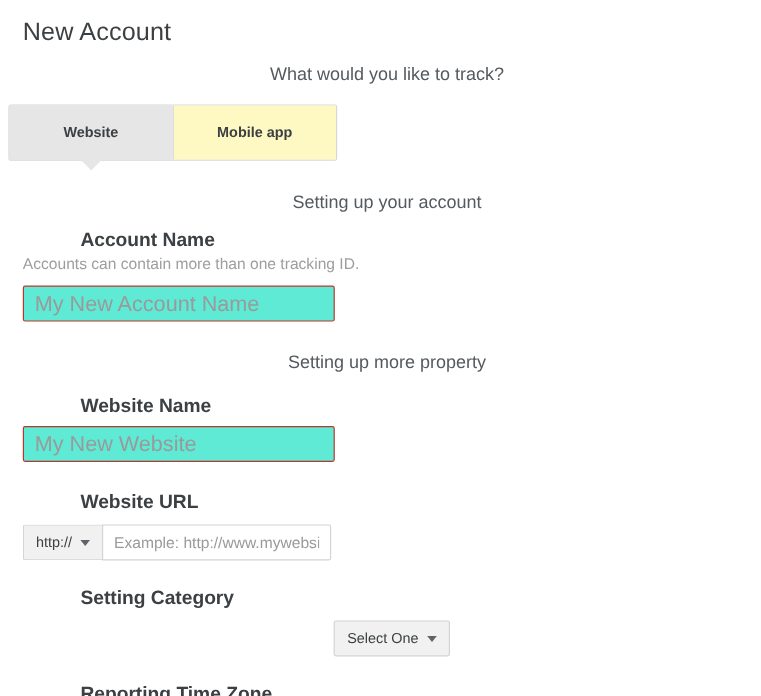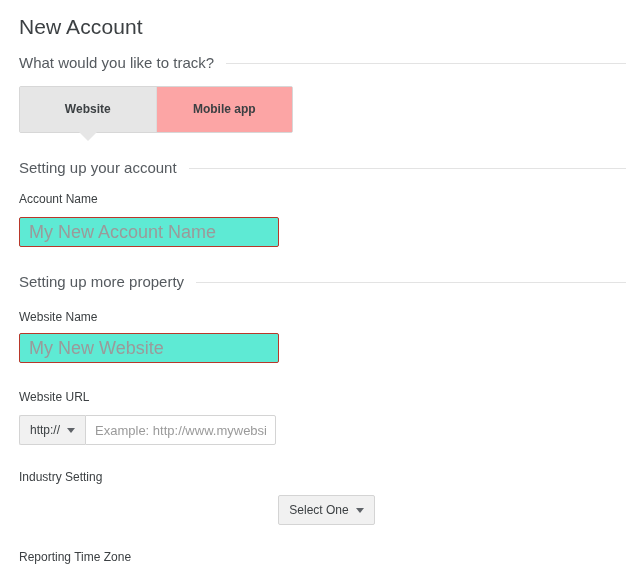--- a/index.html
+++ b/index.html
@@ -35,58 +35,59 @@
     letter-spacing: 0.1px;
     line-height: 26px;
   }
 
   
   .section-head {
     display: flex;
     align-items: center;
     margin: 0;
     padding: 0 8px 0 19px;
+    flex-direction: column;
   }
   .section-head .sh-text {
     font-size: 15px;
     font-weight: normal;
     color: #555a5f;
     white-space: nowrap;
     line-height: 18px;
   }
   .section-head .sh-rule {
     flex: 1 1 auto;
     height: 1px;
     background: #e3e3e3;
     margin-left: 12px;
   }
 
   
   .tabs-wrap {
-    padding-left: 19px;
+    padding-left: 7px;
     margin-top: 14px;
     position: relative;
   }
   .tabs {
     display: flex;
     width: 274px;
     border: 1px solid #d7d7d7;
     border-radius: 2px;
     overflow: visible;
     position: relative;
     background: #f5f5f5;
   }
   .tab {
     flex: 1 1 0;
     text-align: center;
     font-size: 12px;
     font-weight: bold;
     color: #3c4043;
     padding: 15px 0 16px 0;
-    background: #fca5a5;
+    background: #fef9c3;
     cursor: pointer;
     position: relative;
     user-select: none;
   }
   .tab + .tab { border-left: 1px solid #dcdcdc; }
   .tab.selected {
     background: #e6e6e6;
   }
   .tab.selected::after {
     content: "";
@@ -95,25 +96,26 @@
     bottom: -9px;
     margin-left: -9px;
     width: 0; height: 0;
     border-left: 9px solid transparent;
     border-right: 9px solid transparent;
     border-top: 9px solid #e6e6e6;
   }
 
   
   .field-label {
-    font-size: 12px;
-    font-weight: normal;
+    font-size: 16px;
+    font-weight: bold;
     color: #3c4043;
     padding-left: 19px;
     line-height: 16px;
+    margin-left: 48px;
   }
   .field-help {
     font-size: 13px;
     color: #9e9e9e;
     padding-left: 19px;
     line-height: 17px;
     margin-top: 2px;
   }
   .text-input {
     display: block;
@@ -222,20 +224,21 @@
   <div class="sp-26"></div>
 
   <div class="section-head">
     <span class="sh-text">Setting up your account</span>
     <span class="sh-rule"></span>
   </div>
 
   <div class="sp-14"></div>
 
   <div class="field-label">Account Name</div>
+  <div class="field-help">Accounts can contain more than one tracking ID.</div>
 
   <div class="sp-10"></div>
 
   <input class="text-input" type="text" placeholder="My New Account Name" style="">
 
   <div class="sp-26"></div>
 
   <div class="section-head">
     <span class="sh-text">Setting up more property</span>
     <span class="sh-rule"></span>
@@ -258,21 +261,21 @@
   <div class="url-row">
     <div class="btn-select url-proto">
       <span>http://</span>
       <span class="caret"></span>
     </div>
     <input class="url-input" type="text" placeholder="Example: http://www.mywebsite.com" style="">
   </div>
 
   <div class="sp-24"></div>
 
-  <div class="field-label">Industry Setting</div>
+  <div class="field-label">Setting Category</div>
 
   <div class="sp-10"></div>
 
   <div class="row-inline">
     <div class="btn-select">
       <span>Select One</span>
       <span class="caret"></span>
     </div>
   </div>
 

